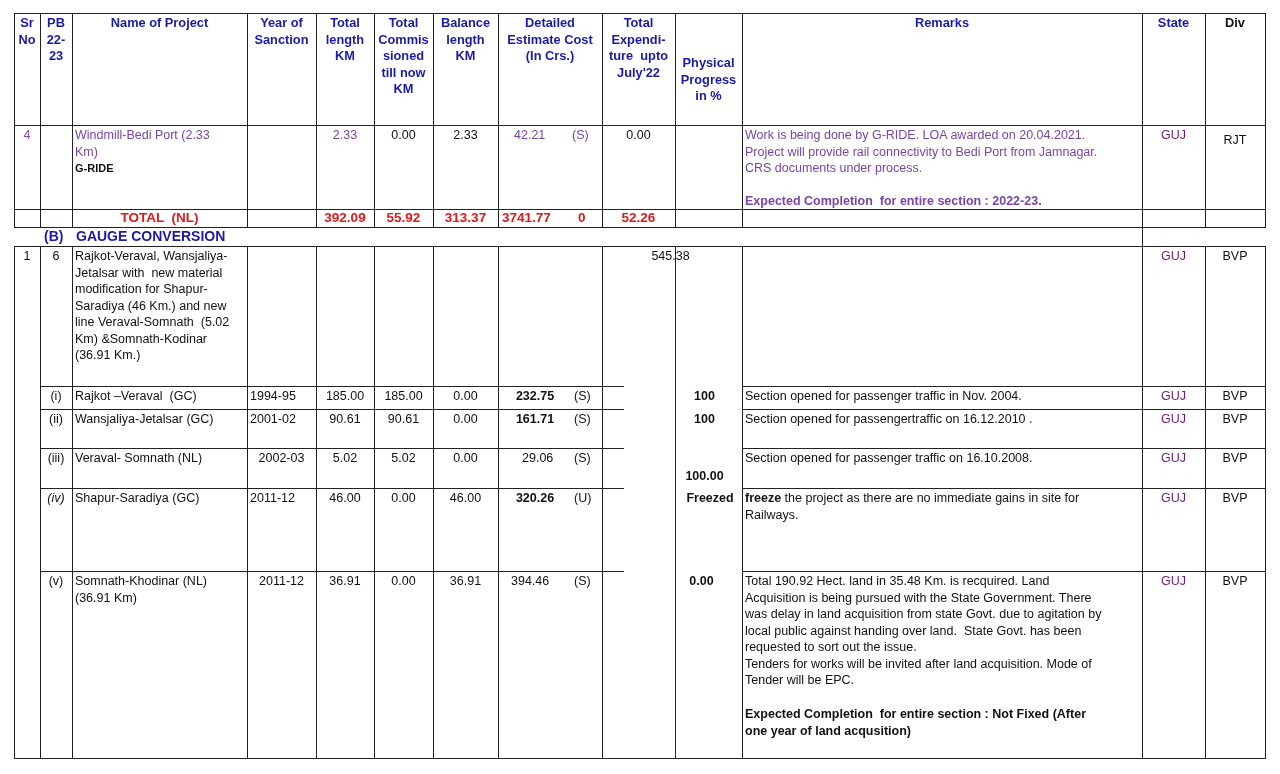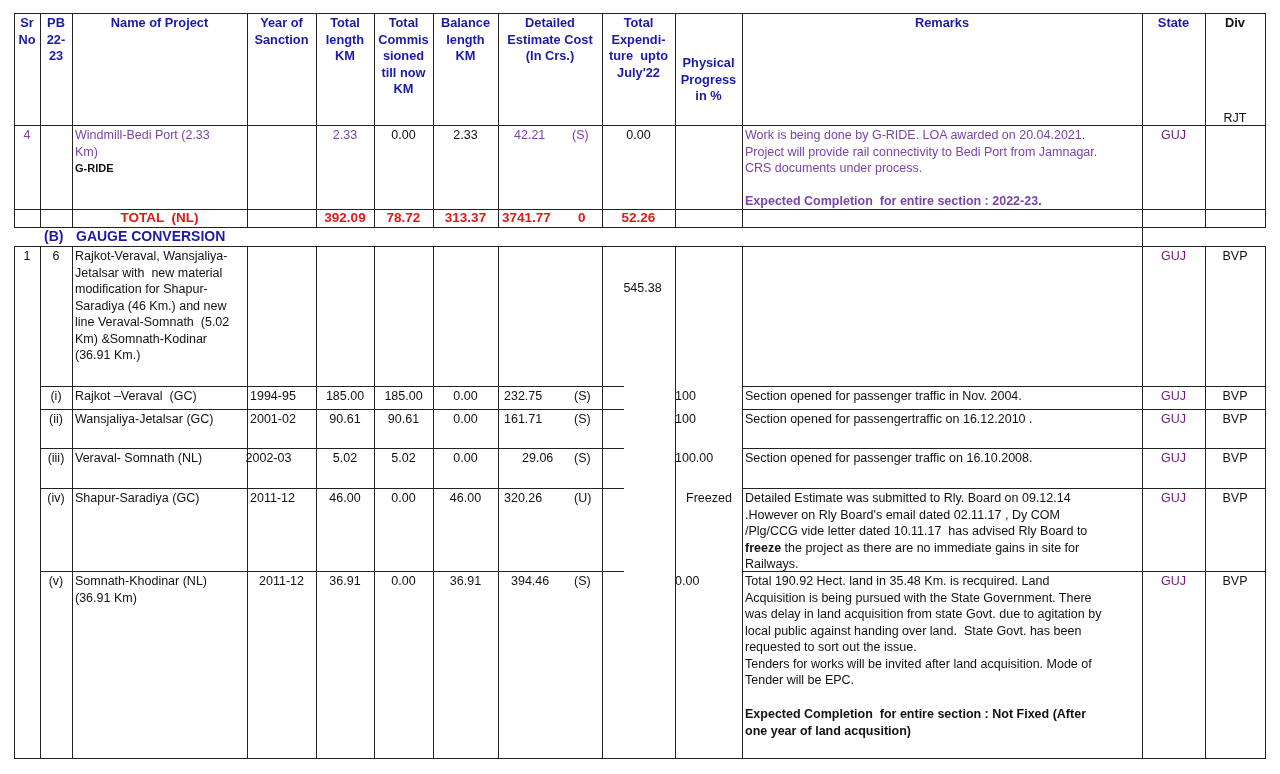--- a/index.html
+++ b/index.html
@@ -5,21 +5,21 @@
   html, body { margin:0; padding:0; background:#ffffff; }
   body { width:1280px; height:774px; position:relative; overflow:hidden;
          font-family:"Liberation Sans", sans-serif; font-size:12.5px; color:#111; }
   .grid { position:absolute; left:14px; top:13px; width:1252px; }
   .line-h { position:absolute; height:1px; background:#222; }
   .line-v { position:absolute; width:1px; background:#222; }
   .cell { position:absolute; box-sizing:border-box; line-height:16.5px; white-space:pre-wrap; }
   .hdr { color:#1a1aa8; font-weight:bold; text-align:center; font-size:12.8px; line-height:16.6px; }
   .hdr-black { color:#111; }
   .c { text-align:center; }
-  .r { text-align:left; }
+  .r { text-align:center;font-weight:bold; }
   .purple { color:#7a44a8; }
   .red { color:#e01818; font-weight:bold; font-size:13.5px; }
   .blue { color:#701a75; }
   .bold { font-weight:bold; }
   .section { color:#1a1aa8; font-weight:bold; font-size:14px; }
 </style>
 </head>
 <body>
 
 <div class="grid">
@@ -111,47 +111,47 @@
     <div class="cell c" style="left:360px;top:114px;width:59px;">0.00</div>
     <div class="cell c" style="left:419px;top:114px;width:65px;">2.33</div>
     <div class="cell purple" style="left:500px;top:114px;width:50px;">42.21</div>
     <div class="cell purple" style="left:558px;top:114px;width:28px;">(S)</div>
     <div class="cell c" style="left:588px;top:114px;width:73px;">0.00</div>
     <div class="cell purple" style="left:731px;top:114px;width:396px;">Work is being done by G-RIDE. LOA awarded on 20.04.2021.
 Project will provide rail connectivity to Bedi Port from Jamnagar.
 CRS documents under process.</div>
     <div class="cell purple bold" style="left:731px;top:180px;width:396px;">Expected Completion  for entire section : 2022-23.</div>
     <div class="cell c blue" style="left:1128px;top:114px;width:63px;">GUJ</div>
-    <div class="cell c" style="left:1191px;top:97px;width:60px;">RJT</div>
+    <div class="cell c" style="left:1191px;top:119px;width:60px;">RJT</div>
   </div>
 
   <div>
     <div class="cell c red" style="left:58px;top:197px;width:175px;">TOTAL  (NL)</div>
     <div class="cell c red" style="left:302px;top:197px;width:58px;">392.09</div>
-    <div class="cell c red" style="left:360px;top:197px;width:59px;">78.72</div>
+    <div class="cell c red" style="left:360px;top:197px;width:59px;">55.92</div>
     <div class="cell c red" style="left:419px;top:197px;width:65px;">313.37</div>
     <div class="cell red" style="left:488px;top:197px;width:60px;">3741.77</div>
     <div class="cell red" style="left:564px;top:197px;width:16px;">0</div>
     <div class="cell c red" style="left:588px;top:197px;width:73px;">52.26</div>
   </div>
 
   <div class="cell section" style="left:30px;top:215px;width:30px;">(B)</div>
   <div class="cell section" style="left:62px;top:215px;width:300px;">GAUGE CONVERSION</div>
 
   <div>
     <div class="cell c" style="left:0;top:235px;width:26px;">1</div>
     <div class="cell c" style="left:26px;top:235px;width:32px;">6</div>
     <div class="cell" style="left:61px;top:235px;width:171px;">Rajkot-Veraval, Wansjaliya-
 Jetalsar with  new material
 modification for Shapur-
 Saradiya (46 Km.) and new
 line Veraval-Somnath  (5.02
 Km) &amp;Somnath-Kodinar
 (36.91 Km.)</div>
-    <div class="cell c" style="left:592px;top:235px;width:73px;margin-top:32px;">545.38</div>
+    <div class="cell c" style="left:620px;top:235px;width:73px;">545.38</div>
     <div class="cell c blue" style="left:1128px;top:235px;width:63px;">GUJ</div>
     <div class="cell c" style="left:1191px;top:235px;width:60px;">BVP</div>
   </div>
 
   <div>
     <div class="cell c" style="left:26px;top:375px;width:32px;">(i)</div>
     <div class="cell" style="left:61px;top:375px;width:171px;">Rajkot –Veraval  (GC)</div>
     <div class="cell" style="left:236px;top:375px;width:66px;">1994-95</div>
     <div class="cell c" style="left:302px;top:375px;width:58px;">185.00</div>
     <div class="cell c" style="left:360px;top:375px;width:59px;">185.00</div>
@@ -175,46 +175,43 @@
     <div class="cell" style="left:560px;top:398px;width:28px;">(S)</div>
     <div class="cell r" style="left:661px;top:398px;width:59px;">100</div>
     <div class="cell" style="left:731px;top:398px;width:396px;">Section opened for passengertraffic on 16.12.2010 .</div>
     <div class="cell c blue" style="left:1128px;top:398px;width:63px;">GUJ</div>
     <div class="cell c" style="left:1191px;top:398px;width:60px;">BVP</div>
   </div>
 
   <div>
     <div class="cell c" style="left:26px;top:437px;width:32px;">(iii)</div>
     <div class="cell" style="left:61px;top:437px;width:171px;">Veraval- Somnath (NL)</div>
-    <div class="cell c" style="left:220px;top:437px;width:69px;">2002-03</div>
+    <div class="cell c" style="left:233px;top:437px;width:69px;">2002-03</div>
     <div class="cell c" style="left:302px;top:437px;width:58px;">5.02</div>
     <div class="cell c" style="left:360px;top:437px;width:59px;">5.02</div>
     <div class="cell c" style="left:419px;top:437px;width:65px;">0.00</div>
     <div class="cell" style="left:508px;top:437px;width:50px;">29.06</div>
     <div class="cell" style="left:560px;top:437px;width:28px;">(S)</div>
-    <div class="cell r" style="left:661px;top:437px;width:59px;">100.00</div>
+    <div class="cell r" style="left:661px;top:455px;width:59px;">100.00</div>
     <div class="cell" style="left:731px;top:437px;width:396px;">Section opened for passenger traffic on 16.10.2008.</div>
     <div class="cell c blue" style="left:1128px;top:437px;width:63px;">GUJ</div>
     <div class="cell c" style="left:1191px;top:437px;width:60px;">BVP</div>
   </div>
 
   <div>
-    <div class="cell c" style="left:26px;top:477px;width:32px;">(iv)</div>
+    <div class="cell c" style="left:26px;top:477px;width:32px;font-style:italic;">(iv)</div>
     <div class="cell" style="left:61px;top:477px;width:171px;">Shapur-Saradiya (GC)</div>
     <div class="cell" style="left:236px;top:477px;width:66px;">2011-12</div>
     <div class="cell c" style="left:302px;top:477px;width:58px;">46.00</div>
     <div class="cell c" style="left:360px;top:477px;width:59px;">0.00</div>
     <div class="cell c" style="left:419px;top:477px;width:65px;">46.00</div>
     <div class="cell r" style="left:490px;top:477px;width:62px;">320.26</div>
     <div class="cell" style="left:560px;top:477px;width:28px;">(U)</div>
     <div class="cell r" style="left:661px;top:477px;width:59px;padding-left:11px;">Freezed</div>
-    <div class="cell" style="left:731px;top:477px;width:396px;"><span>Detailed Estimate was submitted to Rly. Board on 09.12.14
-.However on Rly Board's email dated 02.11.17 , Dy COM
-/Plg/CCG vide letter dated 10.11.17  has advised Rly Board to
-</span><span class="bold">freeze</span><span> the project as there are no immediate gains in site for
+    <div class="cell" style="left:731px;top:477px;width:396px;"><span class="bold">freeze</span><span> the project as there are no immediate gains in site for
 Railways.</span></div>
     <div class="cell c blue" style="left:1128px;top:477px;width:63px;">GUJ</div>
     <div class="cell c" style="left:1191px;top:477px;width:60px;">BVP</div>
   </div>
 
   <div>
     <div class="cell c" style="left:26px;top:560px;width:32px;">(v)</div>
     <div class="cell" style="left:61px;top:560px;width:171px;">Somnath-Khodinar (NL)
 (36.91 Km)</div>
     <div class="cell c" style="left:233px;top:560px;width:69px;">2011-12</div>

